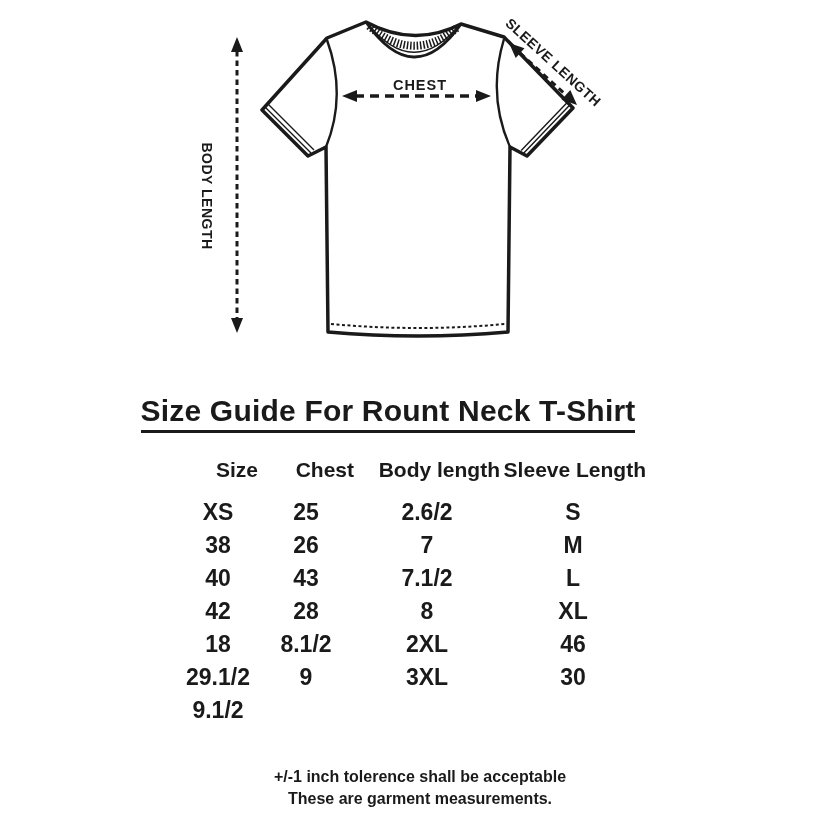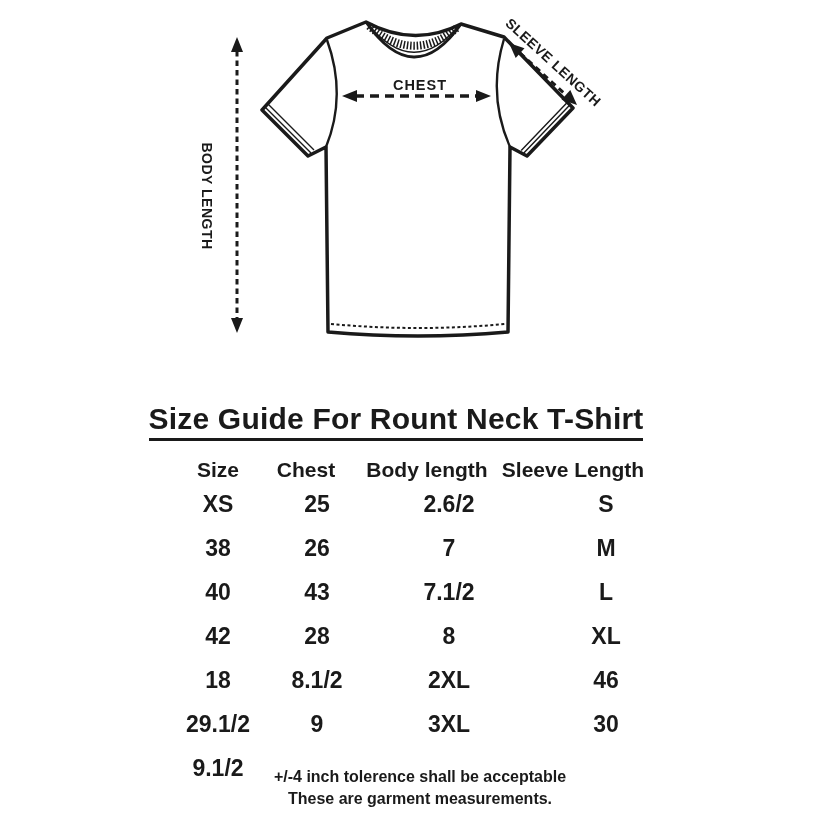--- a/index.html
+++ b/index.html
@@ -28,21 +28,21 @@
   }
   .title {
     position: absolute;
     top: 392px;
     left: 0;
     width: 768px;
     text-align: center;
     font-size: 30px;
     font-weight: bold;
     line-height: 1;
-    margin: 12px;
+    margin: 4px;
     letter-spacing: 0.2px;
   }
   .title .title-underline {
     border-bottom: 3px solid #1a1a1a;
     padding-bottom: 3px;
   }
   .size-table {
     position: absolute;
     top: 455px;
     left: 178px;
@@ -50,26 +50,26 @@
   }
   .thead, .tbody {
     display: grid;
     grid-template-columns: 80px 96px 146px 146px;
     text-align: center;
     font-weight: bold;
   }
   .thead {
     font-size: 21px;
     line-height: 30px;
+    text-align: right;
   }
   .tbody {
-    margin-top: 3px;
+    margin-top: 11px;
     font-size: 23px;
     line-height: 33px;
-    gap: 11px;
   }
   .footer {
     position: absolute;
     top: 766px;
     left: 0;
     width: 840px;
     text-align: center;
     font-size: 16px;
     font-weight: bold;
     line-height: 22px;
@@ -164,17 +164,17 @@
       <div class="cell">29.1/2</div>
       <div class="cell">9</div>
 
       <div class="cell">3XL</div>
       <div class="cell">30</div>
       <div class="cell">9.1/2</div>
     </div>
   </div>
 
   <div class="footer">
-    <div>+/-4 inch tolerence shall be acceptable</div>
+    <div>+/-1 inch tolerence shall be acceptable</div>
     <div>These are garment measurements.</div>
   </div>
 
 </div>
 
 </body></html>

